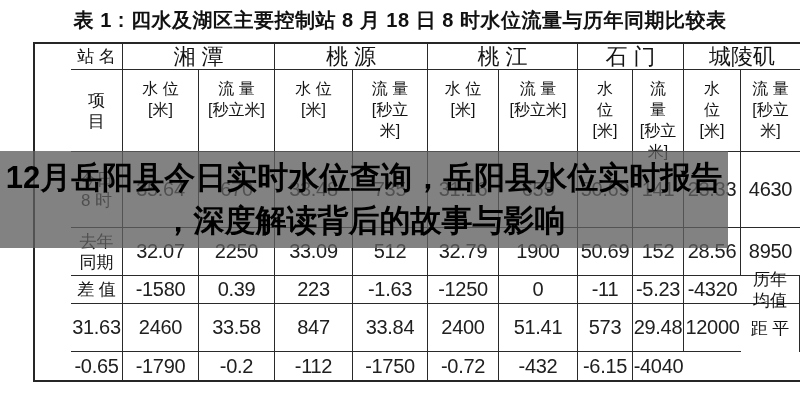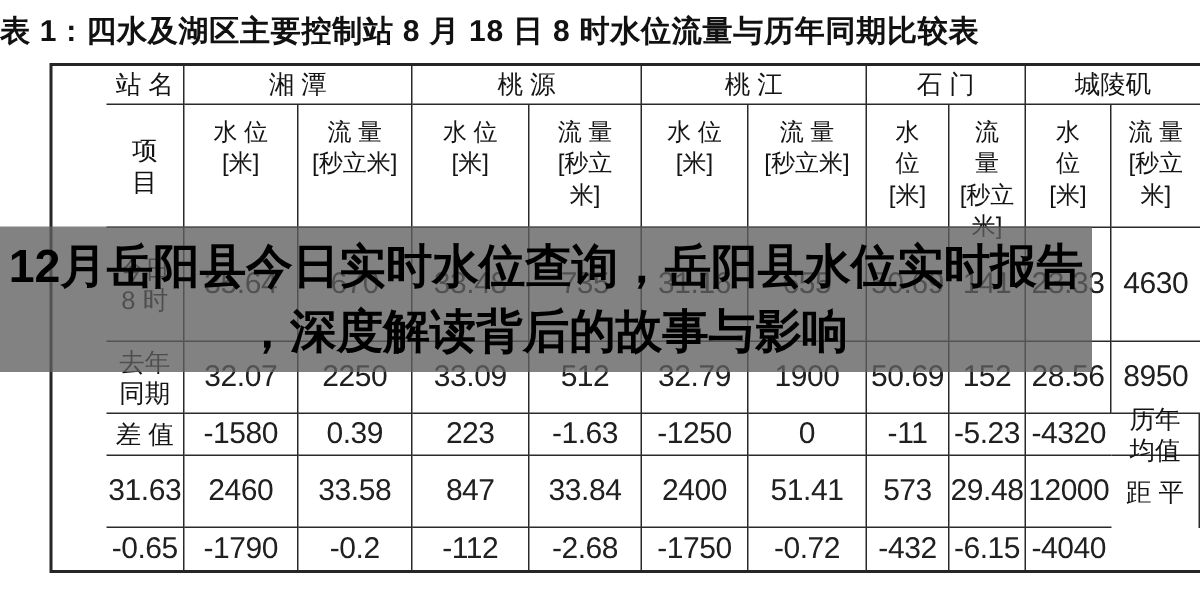--- a/index.html
+++ b/index.html
@@ -2,42 +2,42 @@
 <html><head>
 <meta charset="utf-8">
 <style>
   html,body{margin:0;padding:0;}
   body{
     width:800px;height:400px;position:relative;background:#ffffff;
     font-family:"Liberation Sans","DejaVu Sans",sans-serif;color:#1c1c1c;
     overflow:hidden;
   }
   .title{
-    position:absolute;top:7px;left:0;width:800px;text-align:left;
+    position:absolute;top:7px;left:0;width:800px;text-align:center;
     font-size:20px;font-weight:bold;letter-spacing:0.5px;color:#111;
   }
   .wtable{
     position:absolute;left:33px;top:42px;
     display:grid;
     grid-template-columns:52px 76px 76px 78px 75px 71px 79px 55px 51px 57px 59px;
     grid-template-rows:26px 82px 76px 48px 28px 48px 28px;
     border:2px solid #262626;background:#ffffff;
     box-sizing:border-box;
     padding-left:36px;
   }
   .wtable *{box-sizing:border-box;}
   .cell{
     border-right:1px solid #2a2a2a;border-bottom:1px solid #2a2a2a;
     display:flex;align-items:center;justify-content:center;
     text-align:center;overflow:visible;
   }
   .sp2{grid-column:span 2;}
   .br0{border-right:none;}
   .bb0{border-bottom:none;}
-  .sta{font-size:17px;color:#141414;}
+  .sta{font-size:22px;color:#141414;}
   .sub{
     display:block;padding-top:8px;font-size:16px;line-height:21px;
     white-space:pre-line;color:#141414;
   }
   .lbl{font-size:17px;line-height:21px;white-space:pre-line;color:#141414;}
   .num{font-size:20px;color:#202020;letter-spacing:-0.3px;}
   .banner{
     position:absolute;left:0;top:151px;width:728px;height:92px;
     background:rgba(95,95,95,0.78);z-index:5;
     text-align:center;color:#000;font-weight:bold;
@@ -135,21 +135,20 @@
   <div class="cell num">51.41</div>
   <div class="cell num">573</div>
   <div class="cell num">29.48</div>
   <div class="cell num br0">12000</div>
 
   <div class="cell lbl bb0">距 平</div>
   <div class="cell num bb0">-0.65</div>
   <div class="cell num bb0">-1790</div>
   <div class="cell num bb0">-0.2</div>
   <div class="cell num bb0">-112</div>
-  <div class="cell num bb0">-2.68</div>
   <div class="cell num bb0">-1750</div>
   <div class="cell num bb0">-0.72</div>
   <div class="cell num bb0">-432</div>
   <div class="cell num bb0">-6.15</div>
   <div class="cell num br0 bb0">-4040</div>
 </div>
 
 <div class="banner">
   <div>12月岳阳县今日实时水位查询，岳阳县水位实时报告</div>
   <div>，深度解读背后的故事与影响</div>

